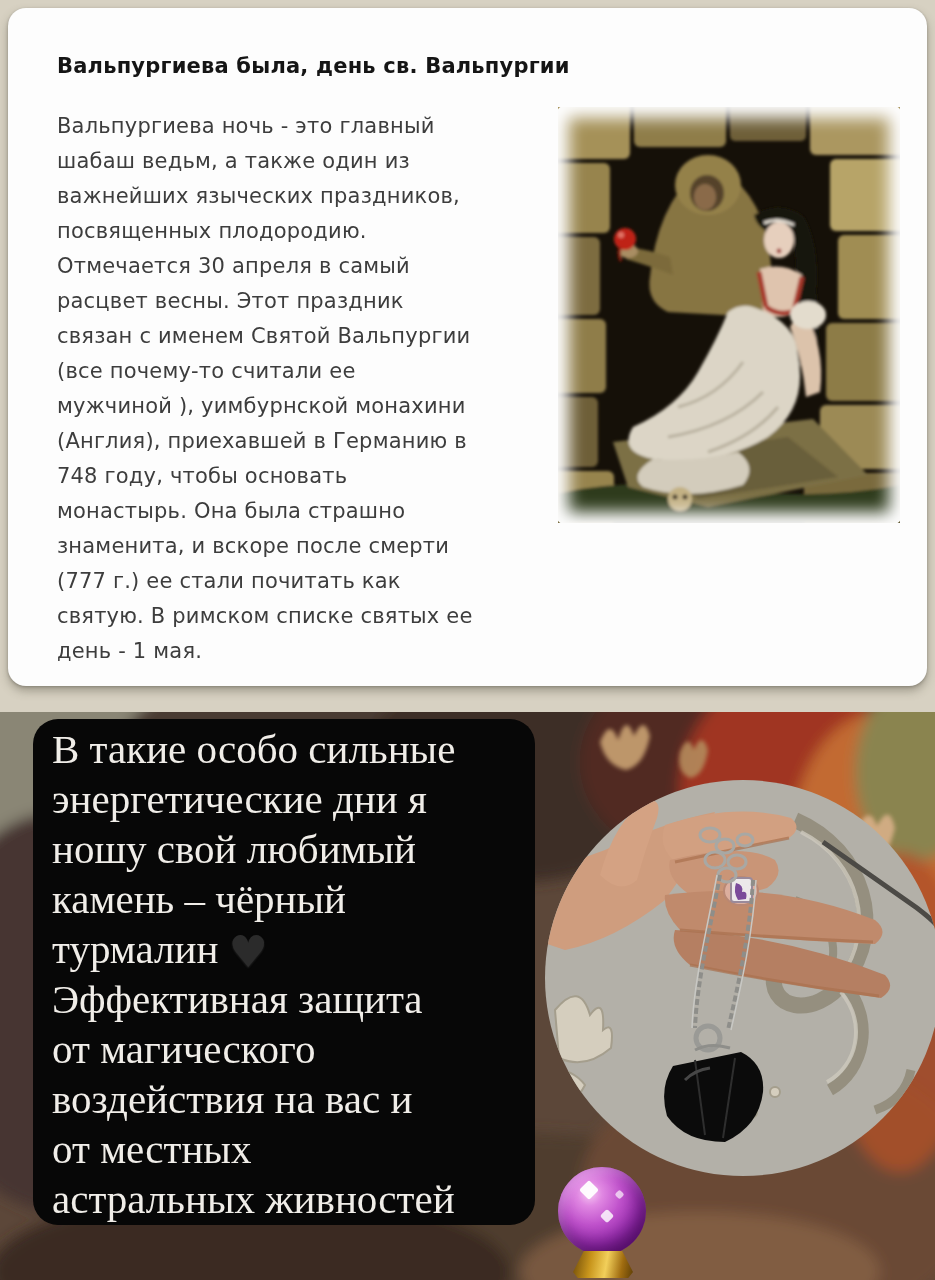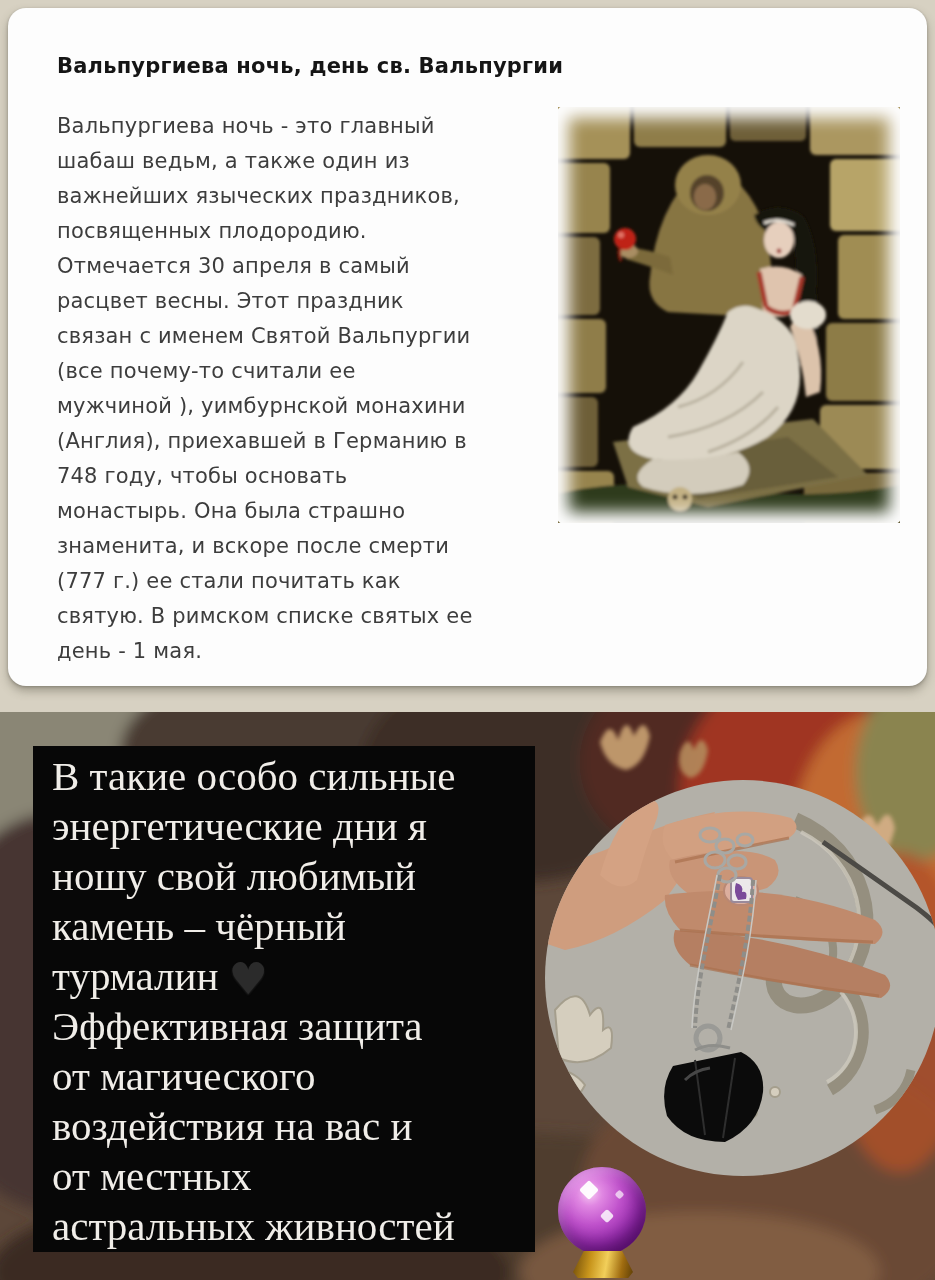--- a/index.html
+++ b/index.html
@@ -15,24 +15,24 @@
   .card-body{position:absolute;left:49px;top:101px;width:502px;font-size:21px;line-height:35px;
         color:#3d3d3d;white-space:pre-line;letter-spacing:.2px;}
   .painting-wrap{position:absolute;left:550px;top:99px;width:342px;height:416px;}
   .painting-wrap svg{position:absolute;inset:0;}
   .painting-fade{position:absolute;inset:-2px;border-radius:10px;
         box-shadow:inset 0 0 16px 13px #fdfdfd;pointer-events:none;}
 
   
   .story{position:absolute;left:0;top:712px;width:935px;height:568px;overflow:hidden;background:#5c4739;}
   .story-bg{position:absolute;inset:0;}
-  .story-text-box{position:absolute;left:33px;top:34px;width:502px;height:506px;background:#070707;
+  .story-text-box{position:absolute;left:33px;top:7px;width:502px;height:506px;background:#070707;
         box-sizing:border-box;padding:5px 12px 0 19px;
         font-family:"Liberation Serif","DejaVu Serif",serif;
-        font-size:41px;line-height:50px;color:#f0ede8;white-space:pre-line;}
+        font-size:41px;line-height:50px;color:#f0ede8;white-space:pre-line;border-radius:25px;}
   .heart{font-family:"DejaVu Sans",sans-serif;font-size:44px;line-height:0;color:#2b2b2b;
         vertical-align:-4px;text-shadow:0 1px 2px rgba(90,90,90,.35);}
   .photo-circle{position:absolute;left:545px;top:68px;width:396px;height:396px;border-radius:50%;
         overflow:hidden;}
   .photo-circle svg{position:absolute;inset:0;}
 
   
   .crystal{position:absolute;left:556px;top:455px;width:92px;height:113px;}
   .ball{position:absolute;left:2px;top:0;width:88px;height:88px;border-radius:50%;
         background:radial-gradient(circle at 36% 30%,#f6c8f2 0%,#e087e2 15%,#c052cc 38%,#9c2fb2 62%,#77168d 82%,#5d0f73 100%);
@@ -44,21 +44,21 @@
   .ball-base{position:absolute;left:17px;top:84px;width:60px;height:27px;
         background:linear-gradient(100deg,#6e4a08 0%,#c8951c 30%,#f2cf5a 55%,#a06c10 80%,#5f3f06 100%);
         clip-path:polygon(18% 0,82% 0,100% 78%,92% 100%,8% 100%,0 78%);}
 </style>
 </head>
 <body>
 
 <div class="page">
 
   <div class="card">
-    <h1 class="card-title">Вальпургиева ночь, день св. Вальпургии</h1>
+    <h1 class="card-title">Вальпургиева была, день св. Вальпургии</h1>
     <div class="card-body">Вальпургиева ночь - это главный
 шабаш ведьм, а также один из
 важнейших языческих праздников,
 посвященных плодородию.
 Отмечается 30 апреля в самый
 расцвет весны. Этот праздник
 связан с именем Святой Вальпургии
 (все почему-то считали ее
 мужчиной ), уимбурнской монахини
 (Англия), приехавшей в Германию в

